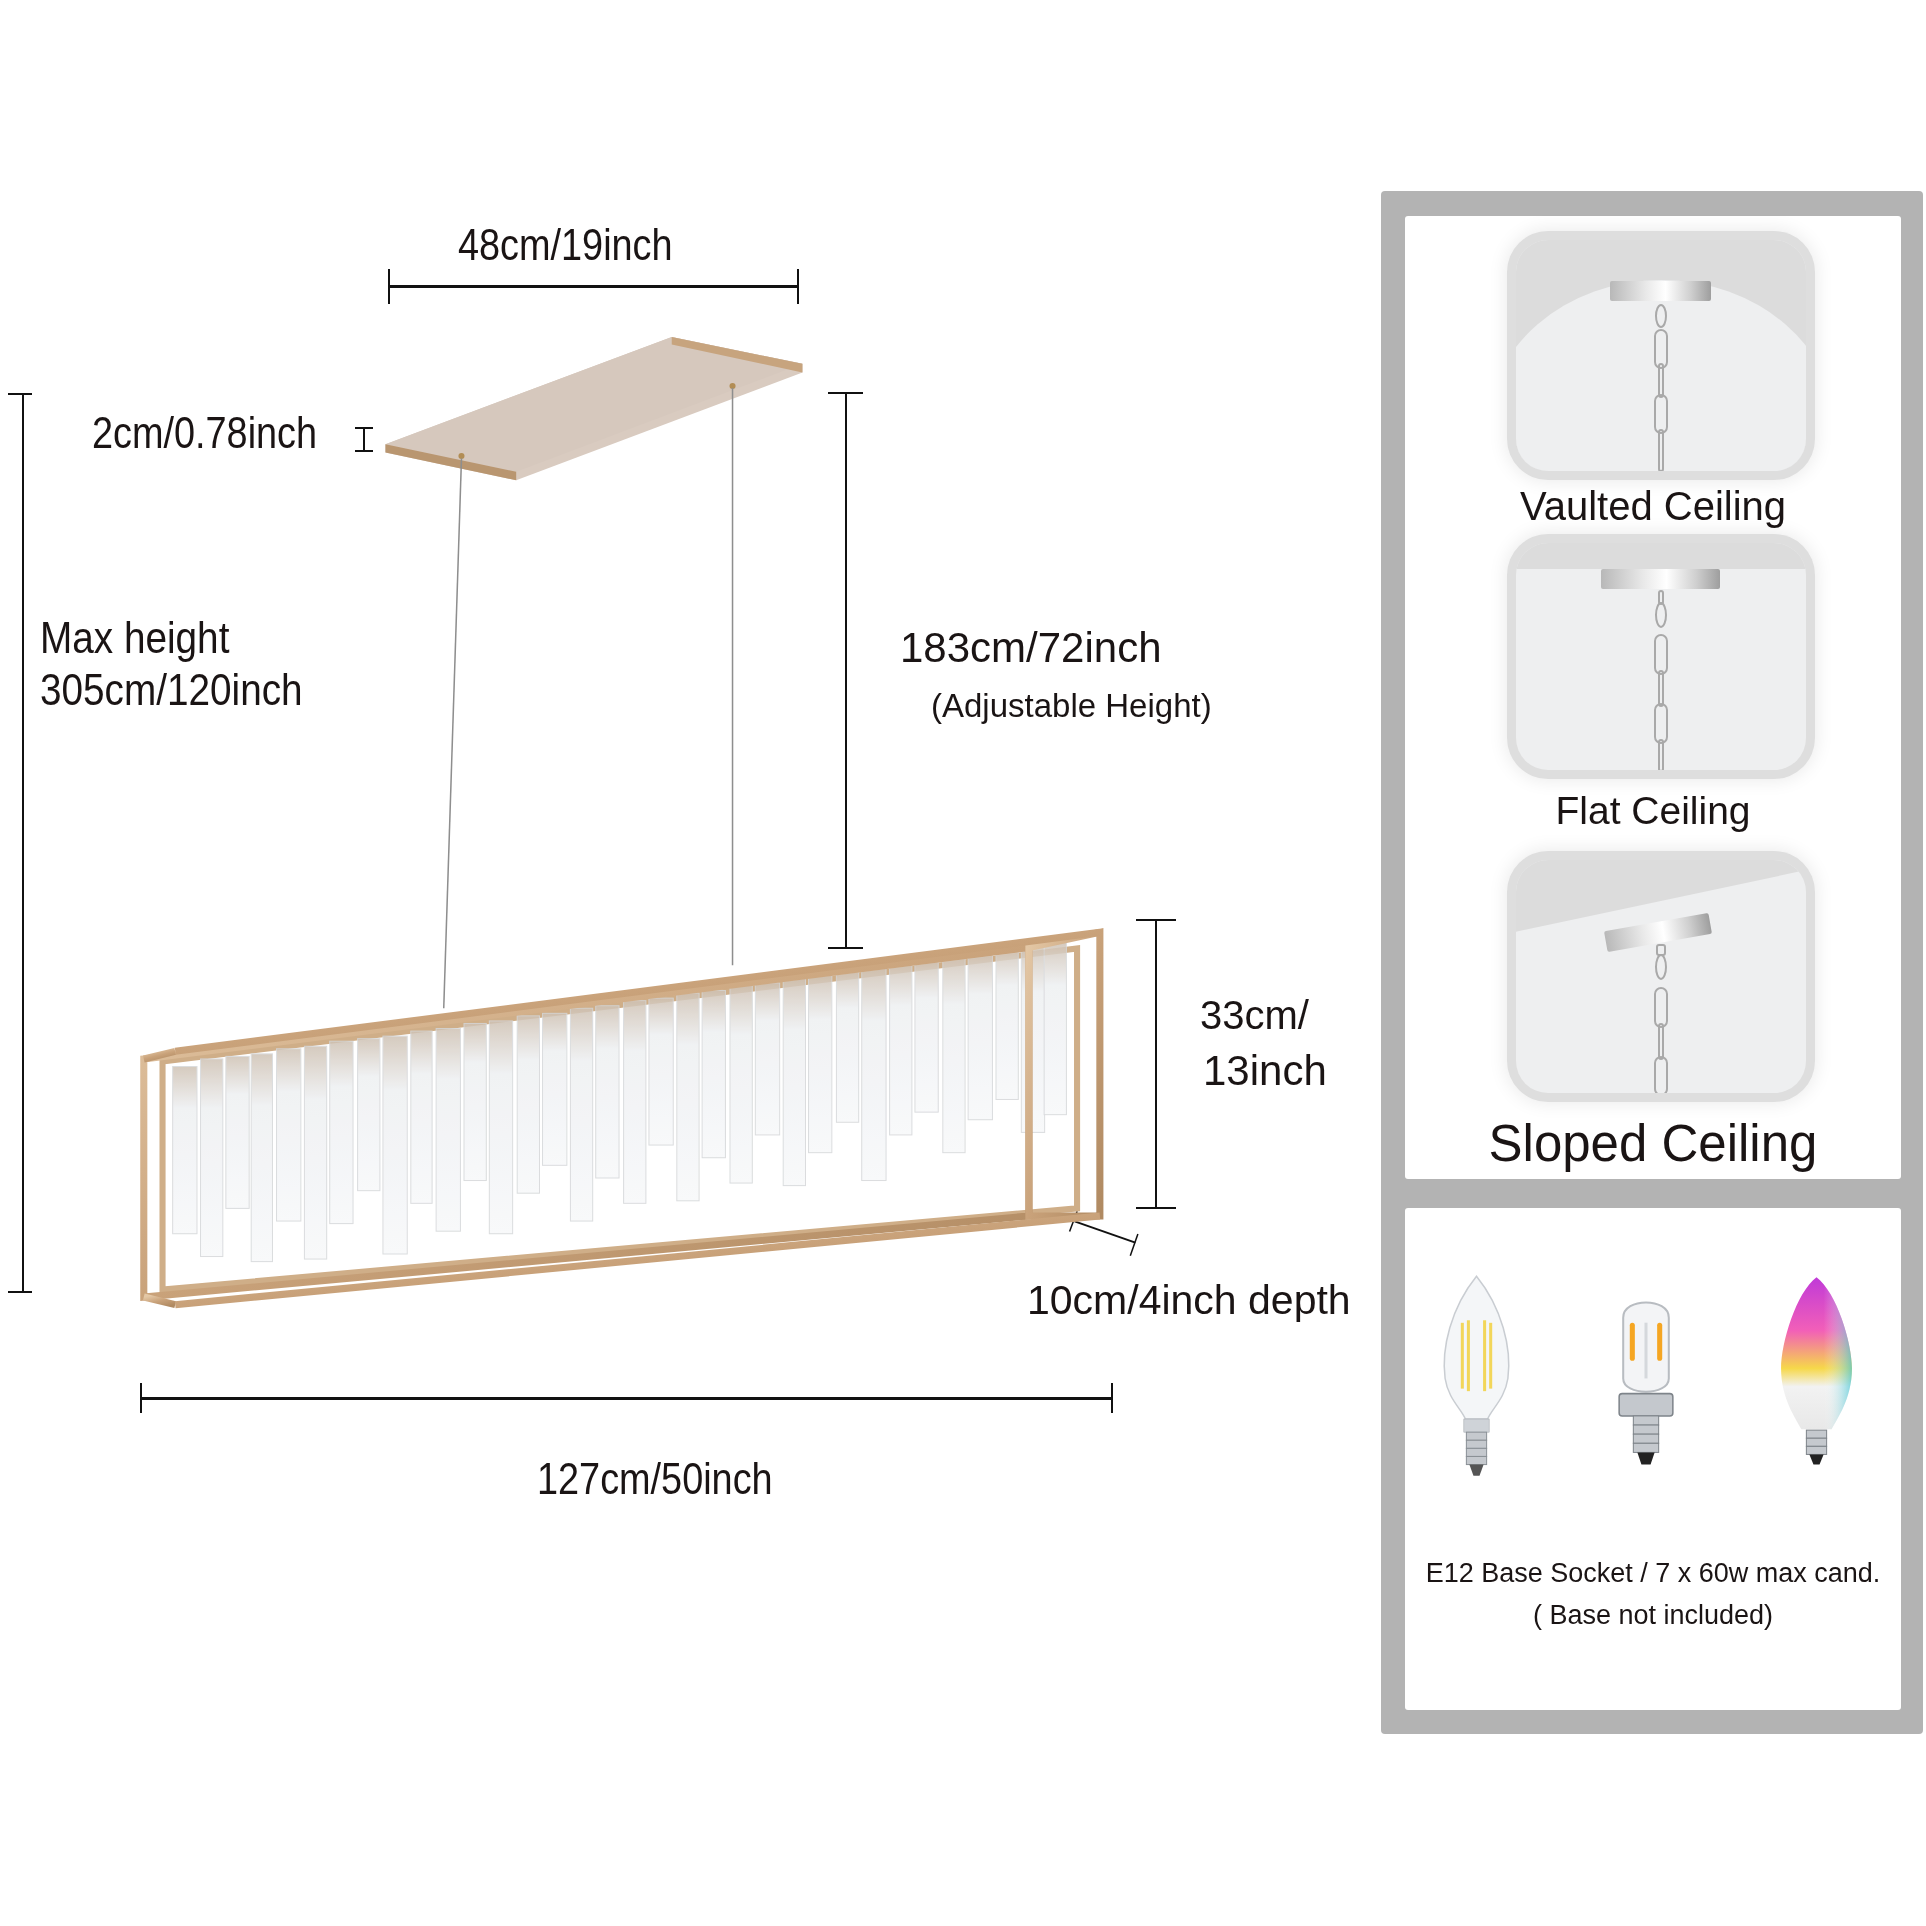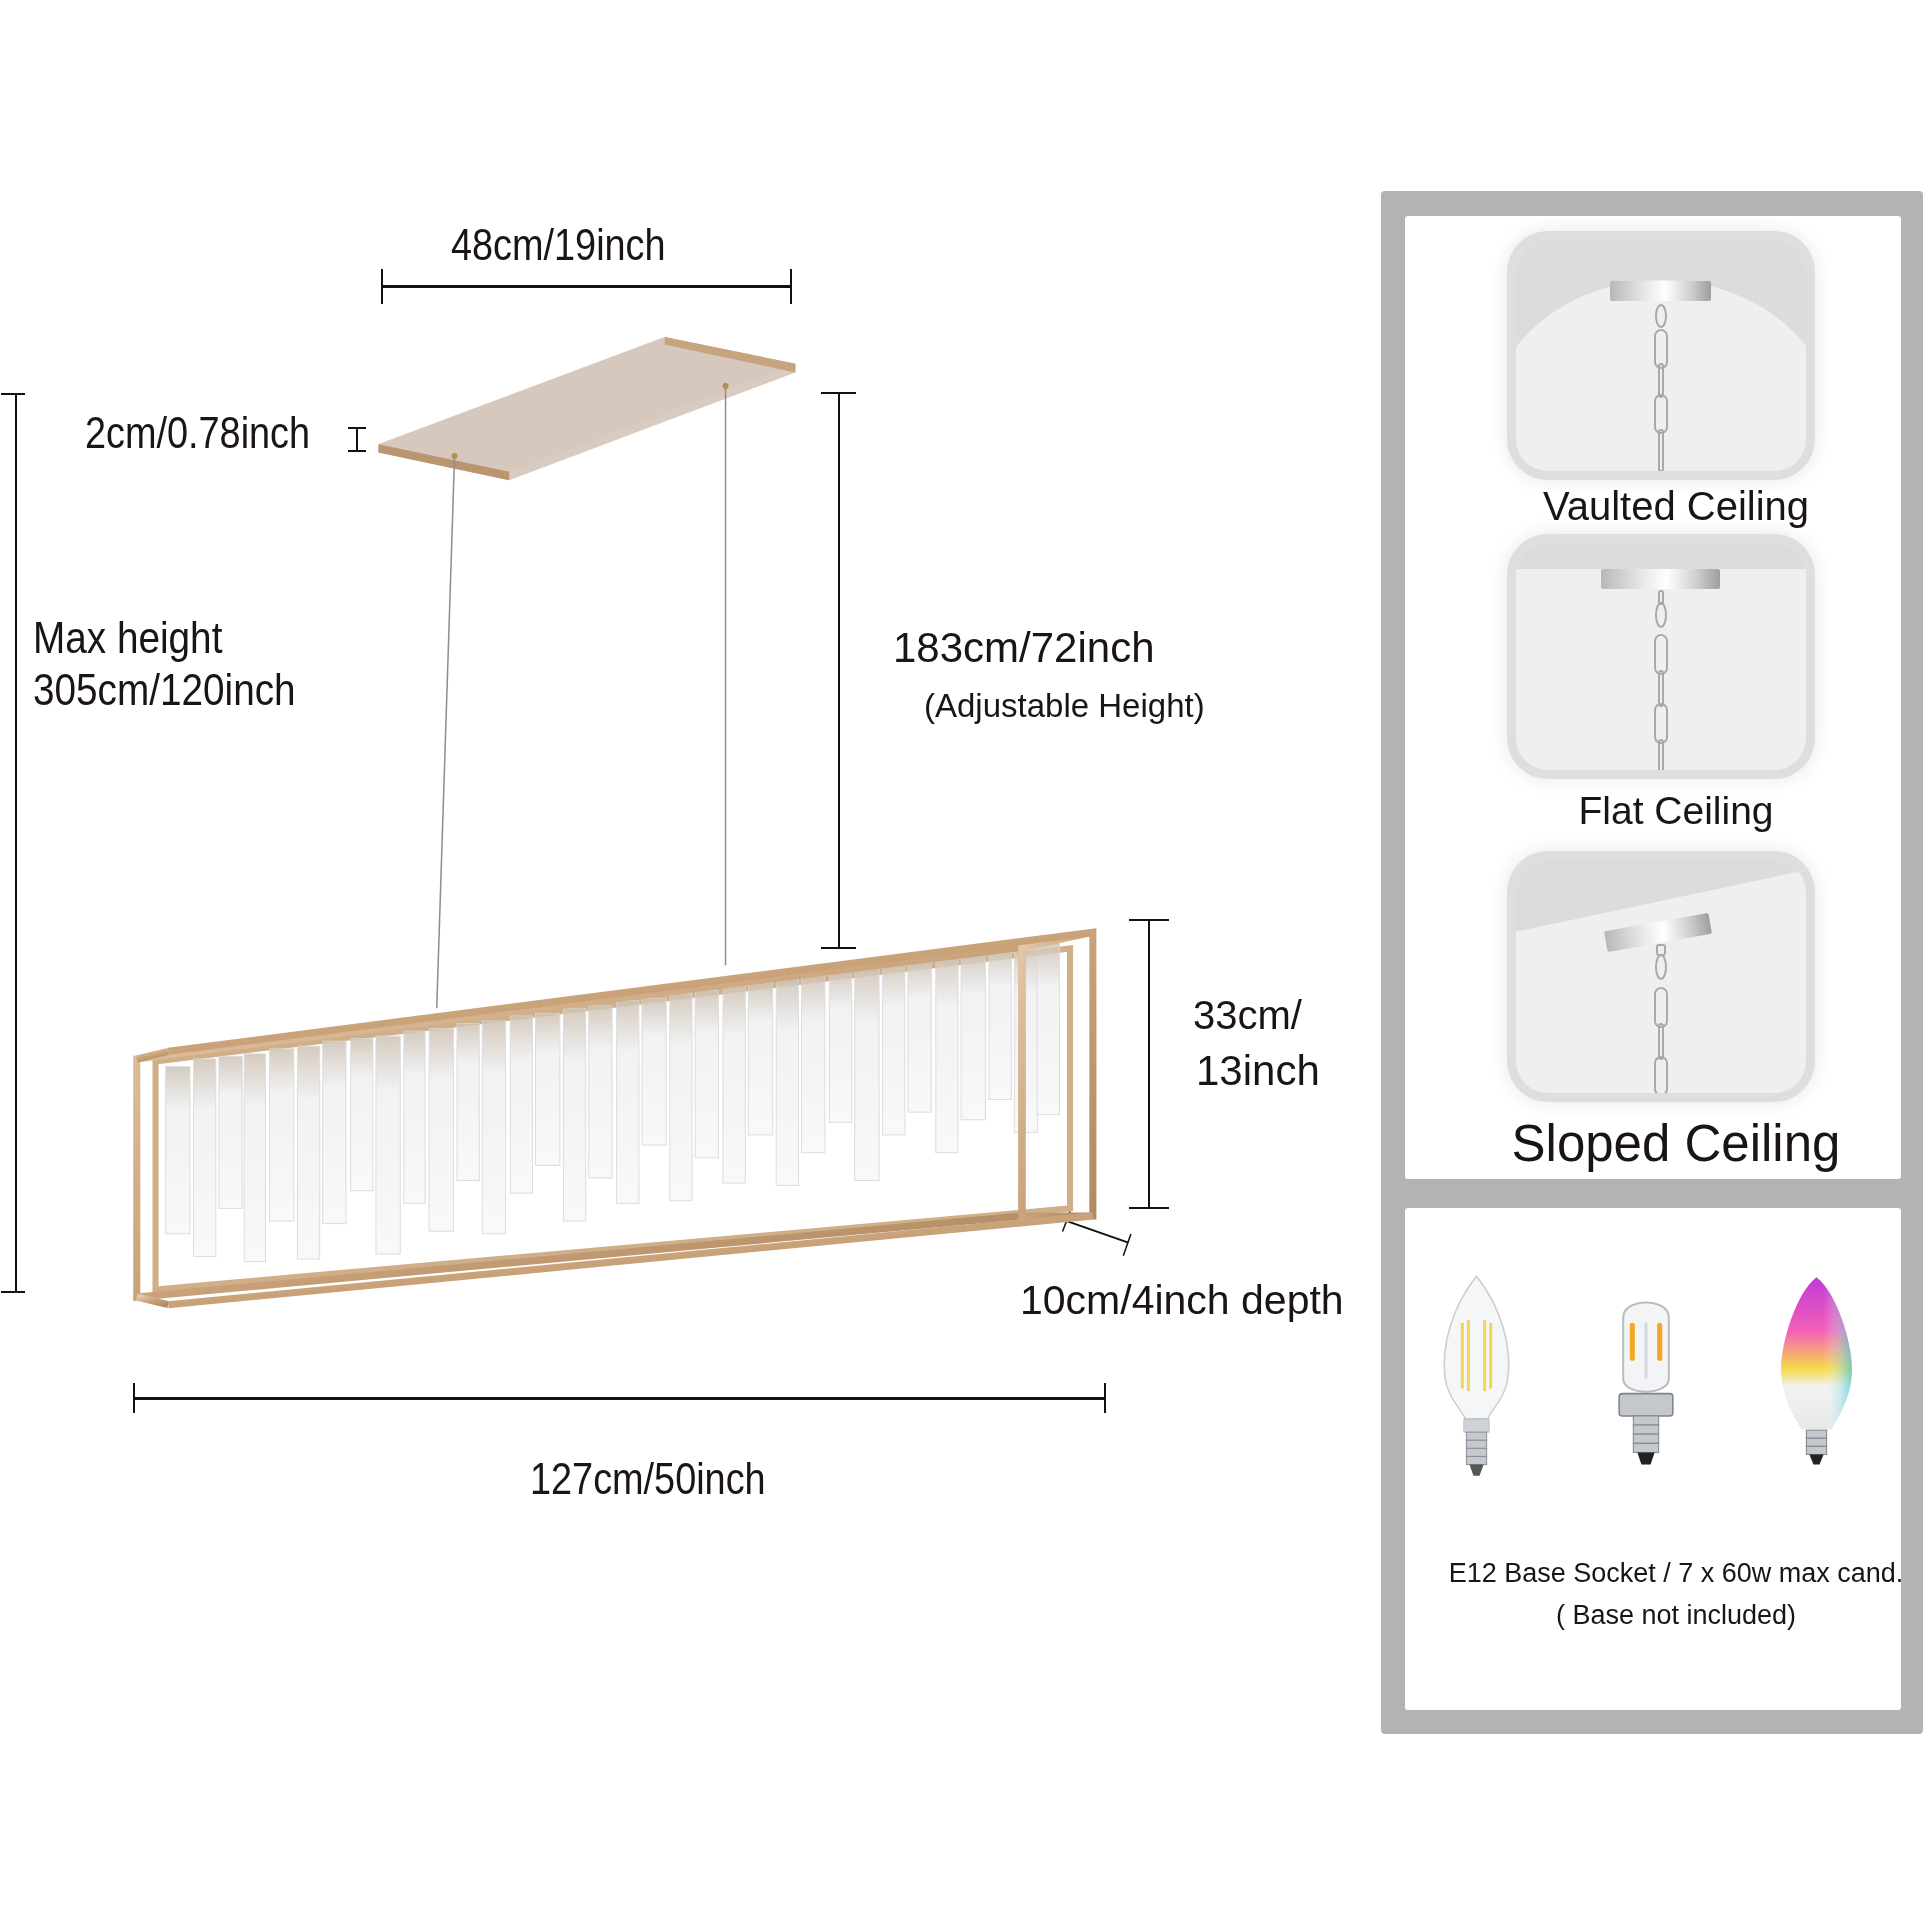--- a/index.html
+++ b/index.html
@@ -5,29 +5,29 @@
   html, body { margin:0; padding:0; background:#ffffff; }
   body { width:1926px; height:1926px; position:relative; overflow:hidden; font-family:"Liberation Sans", sans-serif; color:#1a1414; }
   .abs { position:absolute; }
   .label { position:absolute; white-space:nowrap; line-height:1; }
   .dimline { position:absolute; background:#111; }
   
   .gray-panel { position:absolute; left:1381px; top:191px; width:542px; height:1543px; background:#b3b3b3; border-radius:4px; }
   .white-box { position:absolute; background:#fff; border-radius:3px; }
   .tile { position:absolute; width:290px; border-radius:32px; background:#eeeff0; overflow:hidden;
           box-shadow:0 0 0 9px #dedede, 0 0 18px 11px rgba(0,0,0,0.08); }
-  .tile-label { position:absolute; left:1405px; width:496px; text-align:center; line-height:1;padding-left:23px; }
+  .tile-label { position:absolute; left:1405px; width:496px; text-align:center; line-height:1; }
   .canopy { position:absolute; height:20px; border-radius:2px;
             background:linear-gradient(90deg,#b8b8b8 0%,#e8e8e8 35%,#ffffff 55%,#cfcfcf 80%,#9e9e9e 100%); }
   .chain { position:absolute; left:50%; width:22px; margin-left:-11px; }
 </style>
 </head>
 <body>
 
-<div class="abs" style="left:1px;top:0;width:1368px;height:1702px;">
+<div class="abs" style="left:8px;top:0;width:1368px;height:1702px;">
 
   <div class="label" style="left:450px;top:223px;font-size:44px;transform:scaleX(0.86);transform-origin:left top;">48cm/19inch</div>
   <div>
     <div class="dimline" style="left:380px;top:285px;width:411px;height:2.5px;"></div>
     <div class="dimline" style="left:380px;top:269px;width:1.5px;height:35px;"></div>
     <div class="dimline" style="left:789px;top:269px;width:1.5px;height:35px;"></div>
   </div>
 
   <div class="label" style="left:84px;top:411px;font-size:44px;transform:scaleX(0.86);transform-origin:left top;">2cm/0.78inch</div>
   <div>

